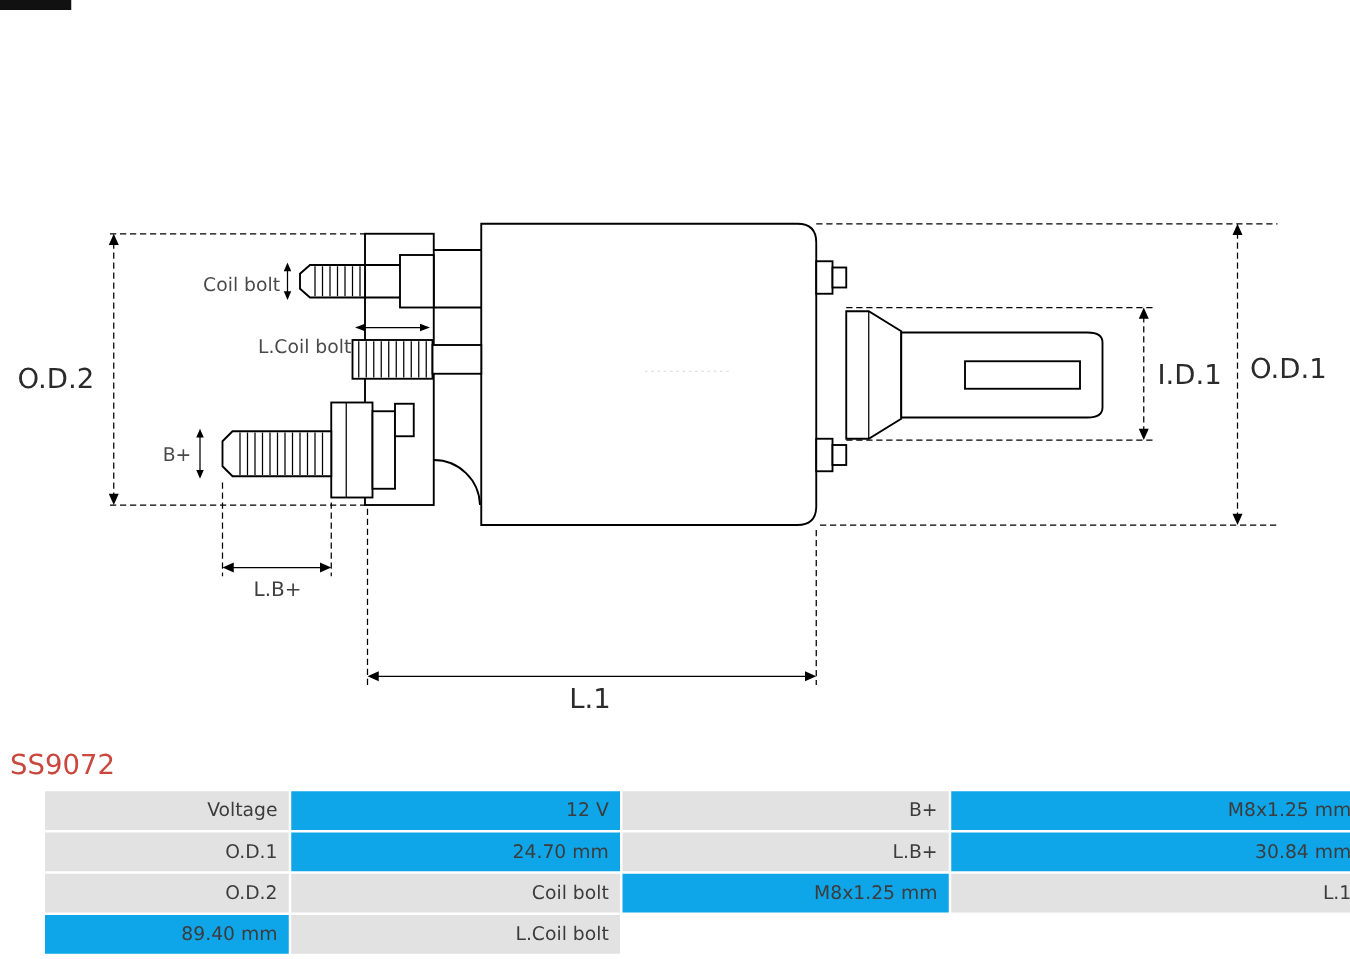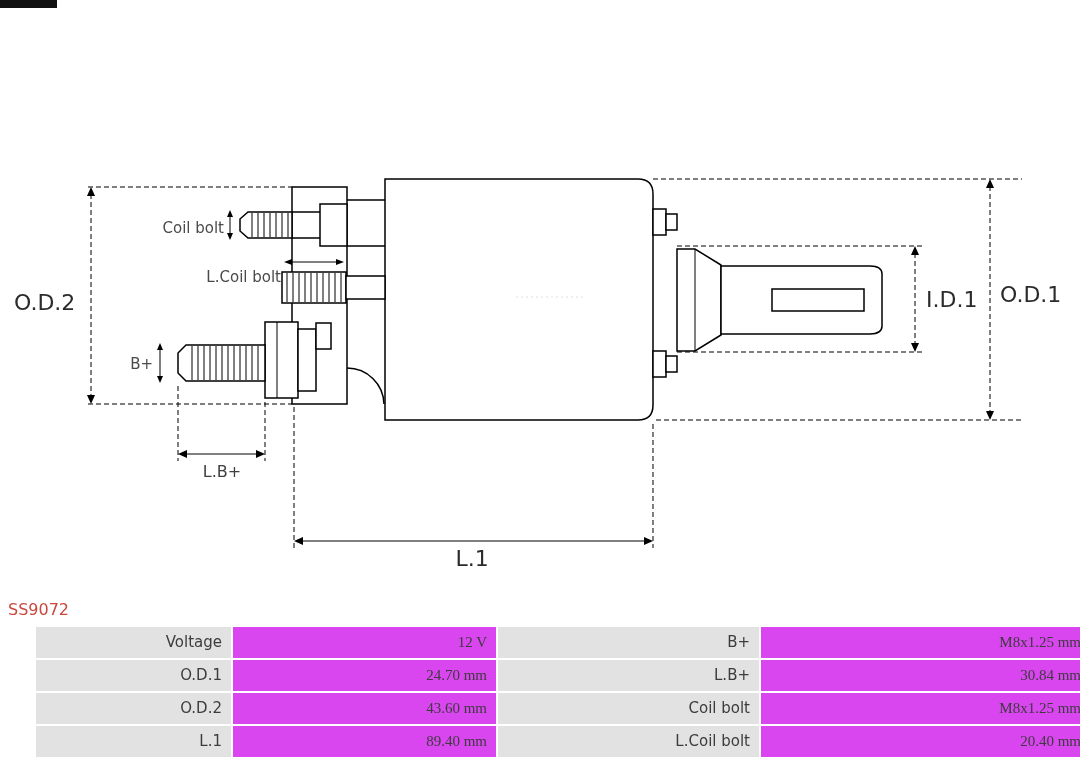--- a/index.html
+++ b/index.html
@@ -6,35 +6,35 @@
   body {
     width:1080px; height:767px; position:relative;
     font-family:"DejaVu Sans","Liberation Sans",sans-serif;
   }
   .logo-bar { position:absolute; top:0; left:0; width:57px; height:8px; background:#111; }
   svg { display:block; }
   svg text { font-family:"DejaVu Sans","Liberation Sans",sans-serif; fill:#2b2b2b; }
   .dim-big   { font-size:22px; }
   .dim-mid   { font-size:16px; fill:#3f3f3f; }
   .dim-small { font-size:15px; fill:#4a4a4a; }
-  .title { margin:8px 0 8px 8px; font-size:16px; color:#c9473d; }
+  .title { margin:8px 0 8px 8px; font-size:22px; color:#c9473d; }
   .spec-table {
     display:grid;
     grid-template-columns:195px 263px 261px 329px;
     gap:2px;
     margin-left:8px;
     padding-left:28px;
   }
   .cell {
     height:31px; line-height:31px; box-sizing:border-box;
     text-align:right; padding-right:9px;
     font-size:15px; color:#3c3c3c;
   }
   .cell.label { background:#e2e2e2; }
-  .cell.value { background:#d946ef;font-family:Liberation Serif, serif; }
+  .cell.value { background:#0ea5e9; }
 </style>
 </head>
 <body>
 
 <div class="logo-bar"></div>
 
 <svg width="1080" height="592" viewBox="0 0 1080 592">
 
   <g stroke="#000" stroke-width="1.5" fill="#ffffff">
 
@@ -176,21 +176,19 @@
   <div class="cell value">12 V</div>
   <div class="cell label">B+</div>
   <div class="cell value">M8x1.25 mm</div>
 
   <div class="cell label">O.D.1</div>
   <div class="cell value">24.70 mm</div>
   <div class="cell label">L.B+</div>
   <div class="cell value">30.84 mm</div>
 
   <div class="cell label">O.D.2</div>
-  <div class="cell value">43.60 mm</div>
   <div class="cell label">Coil bolt</div>
   <div class="cell value">M8x1.25 mm</div>
 
   <div class="cell label">L.1</div>
   <div class="cell value">89.40 mm</div>
   <div class="cell label">L.Coil bolt</div>
-  <div class="cell value">20.40 mm</div>
 </div>
 
 </body></html>

